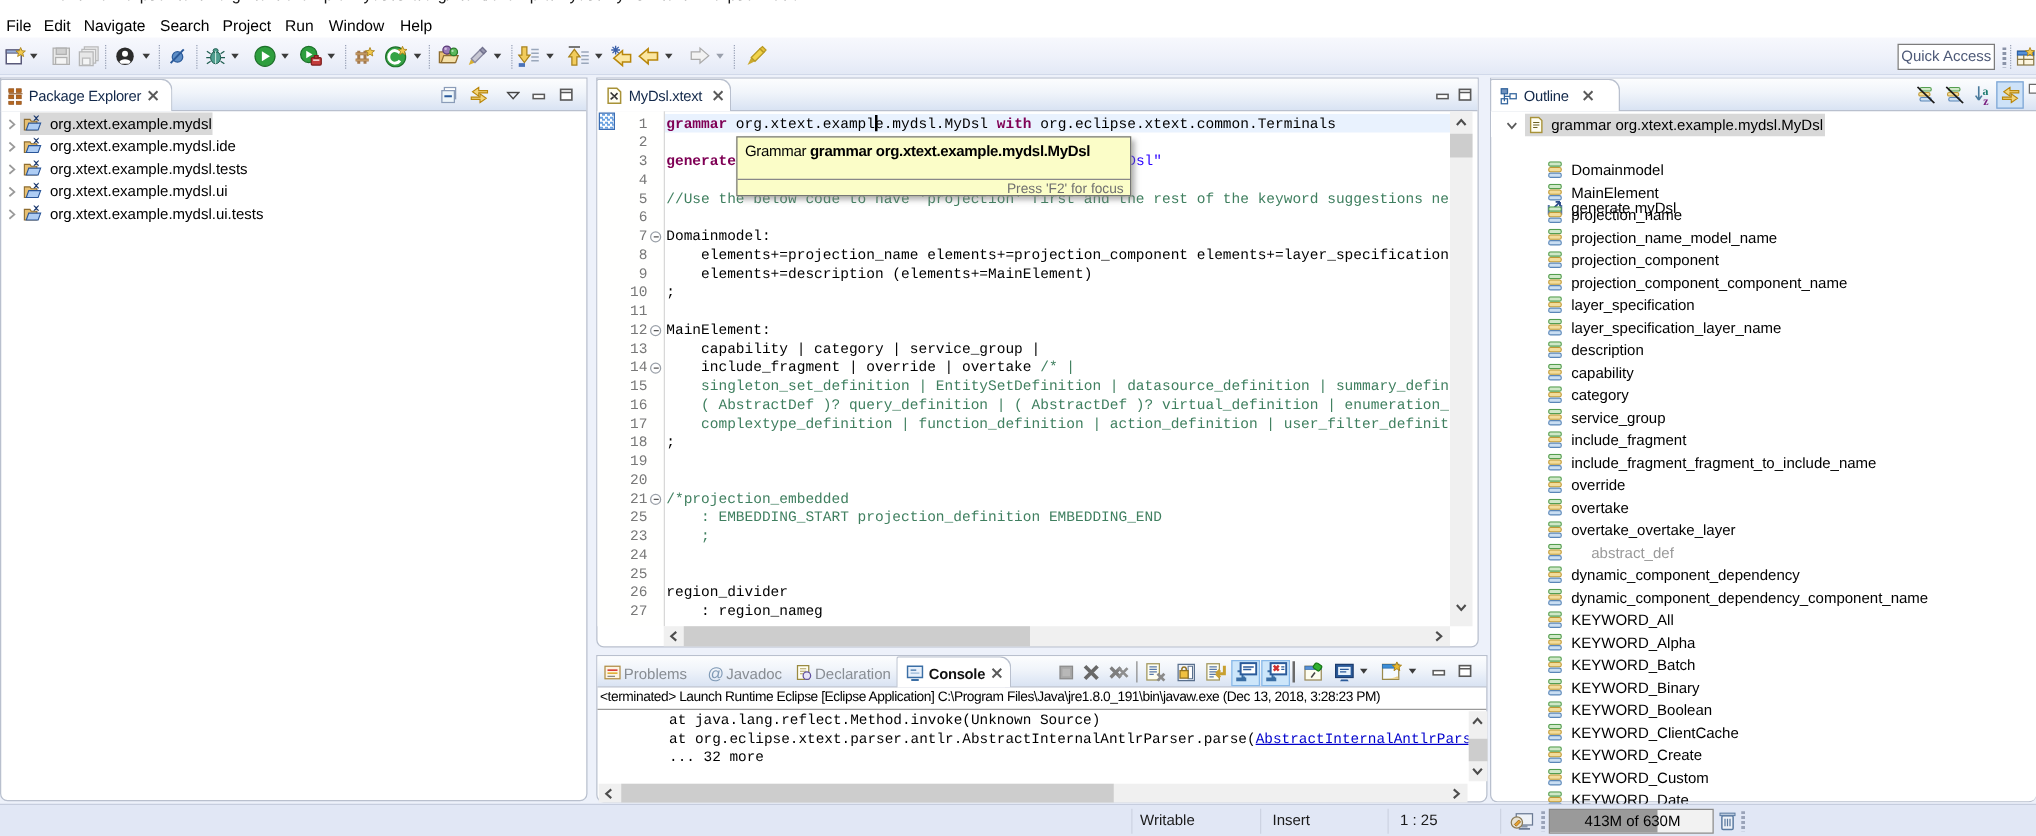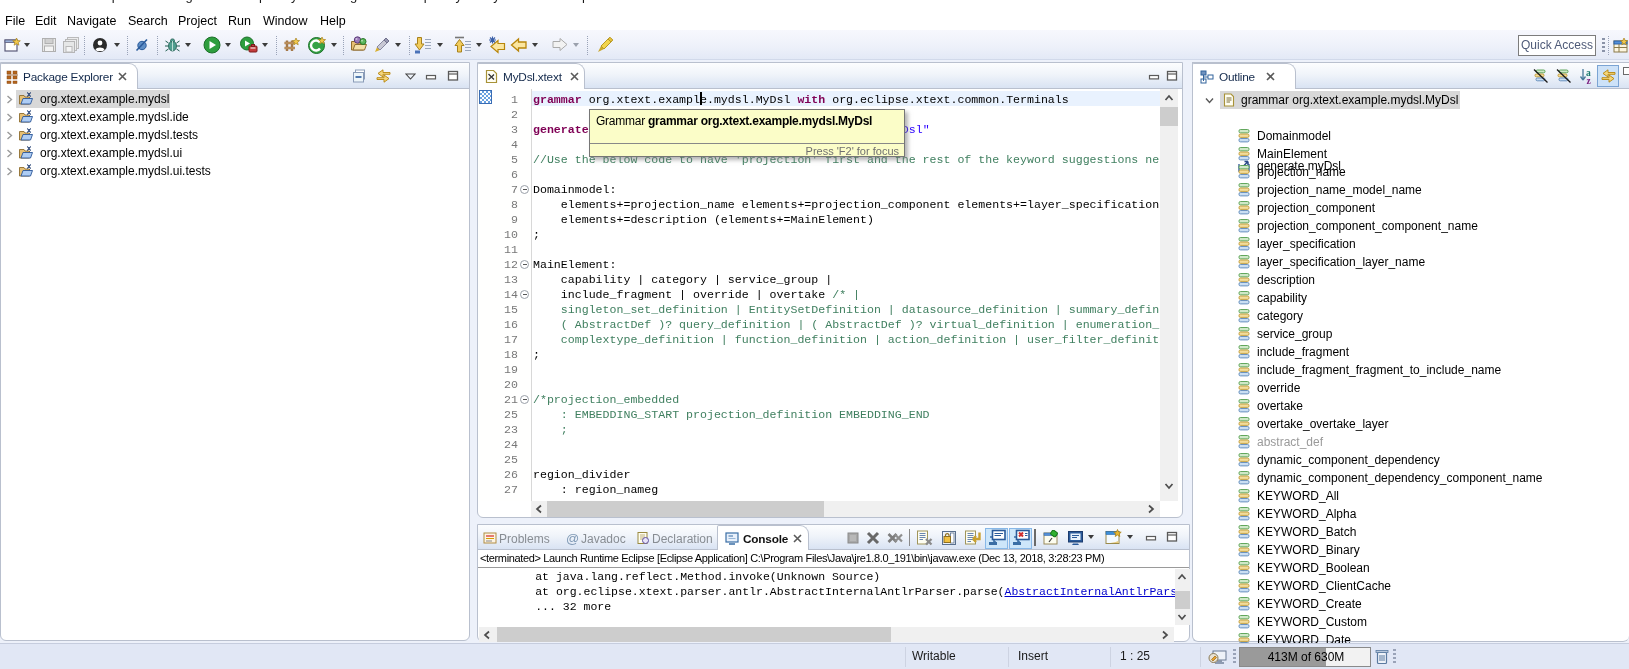--- a/index.html
+++ b/index.html
@@ -731,21 +731,21 @@
             <rect x="1" y="9.5" width="10" height="3.4" rx="1.4" fill="#cadef2" stroke="#5b87b8" stroke-width="0.9"></rect>
           </svg>
           <span class="abs" style="left:64px;top:2px;">overtake_overtake_layer</span>
         </div>
         <div class="trow" style="left:0;top:370px;width:435px;">
           <svg class="abs" style="left:45px;top:2px" width="13" height="14" viewBox="0 0 13 14">
             <rect x="1" y="0.5" width="10" height="3.4" rx="1.4" fill="#cfe8c8" stroke="#549e4e" stroke-width="0.9"></rect>
             <rect x="1" y="5" width="10" height="3.4" rx="1.4" fill="#f3dc9b" stroke="#c09a36" stroke-width="0.9"></rect>
             <rect x="1" y="9.5" width="10" height="3.4" rx="1.4" fill="#cadef2" stroke="#5b87b8" stroke-width="0.9"></rect>
           </svg>
-          <span class="abs" style="left:64px;top:2px;color:#9a9a9a;">abstract_def</span>
+          <span class="abs" style="left:80px;top:2px;color:#9a9a9a;">abstract_def</span>
         </div>
         <div class="trow" style="left:0;top:388px;width:435px;">
           <svg class="abs" style="left:45px;top:2px" width="13" height="14" viewBox="0 0 13 14">
             <rect x="1" y="0.5" width="10" height="3.4" rx="1.4" fill="#cfe8c8" stroke="#549e4e" stroke-width="0.9"></rect>
             <rect x="1" y="5" width="10" height="3.4" rx="1.4" fill="#f3dc9b" stroke="#c09a36" stroke-width="0.9"></rect>
             <rect x="1" y="9.5" width="10" height="3.4" rx="1.4" fill="#cadef2" stroke="#5b87b8" stroke-width="0.9"></rect>
           </svg>
           <span class="abs" style="left:64px;top:2px;">dynamic_component_dependency</span>
         </div>
         <div class="trow" style="left:0;top:406px;width:435px;">

